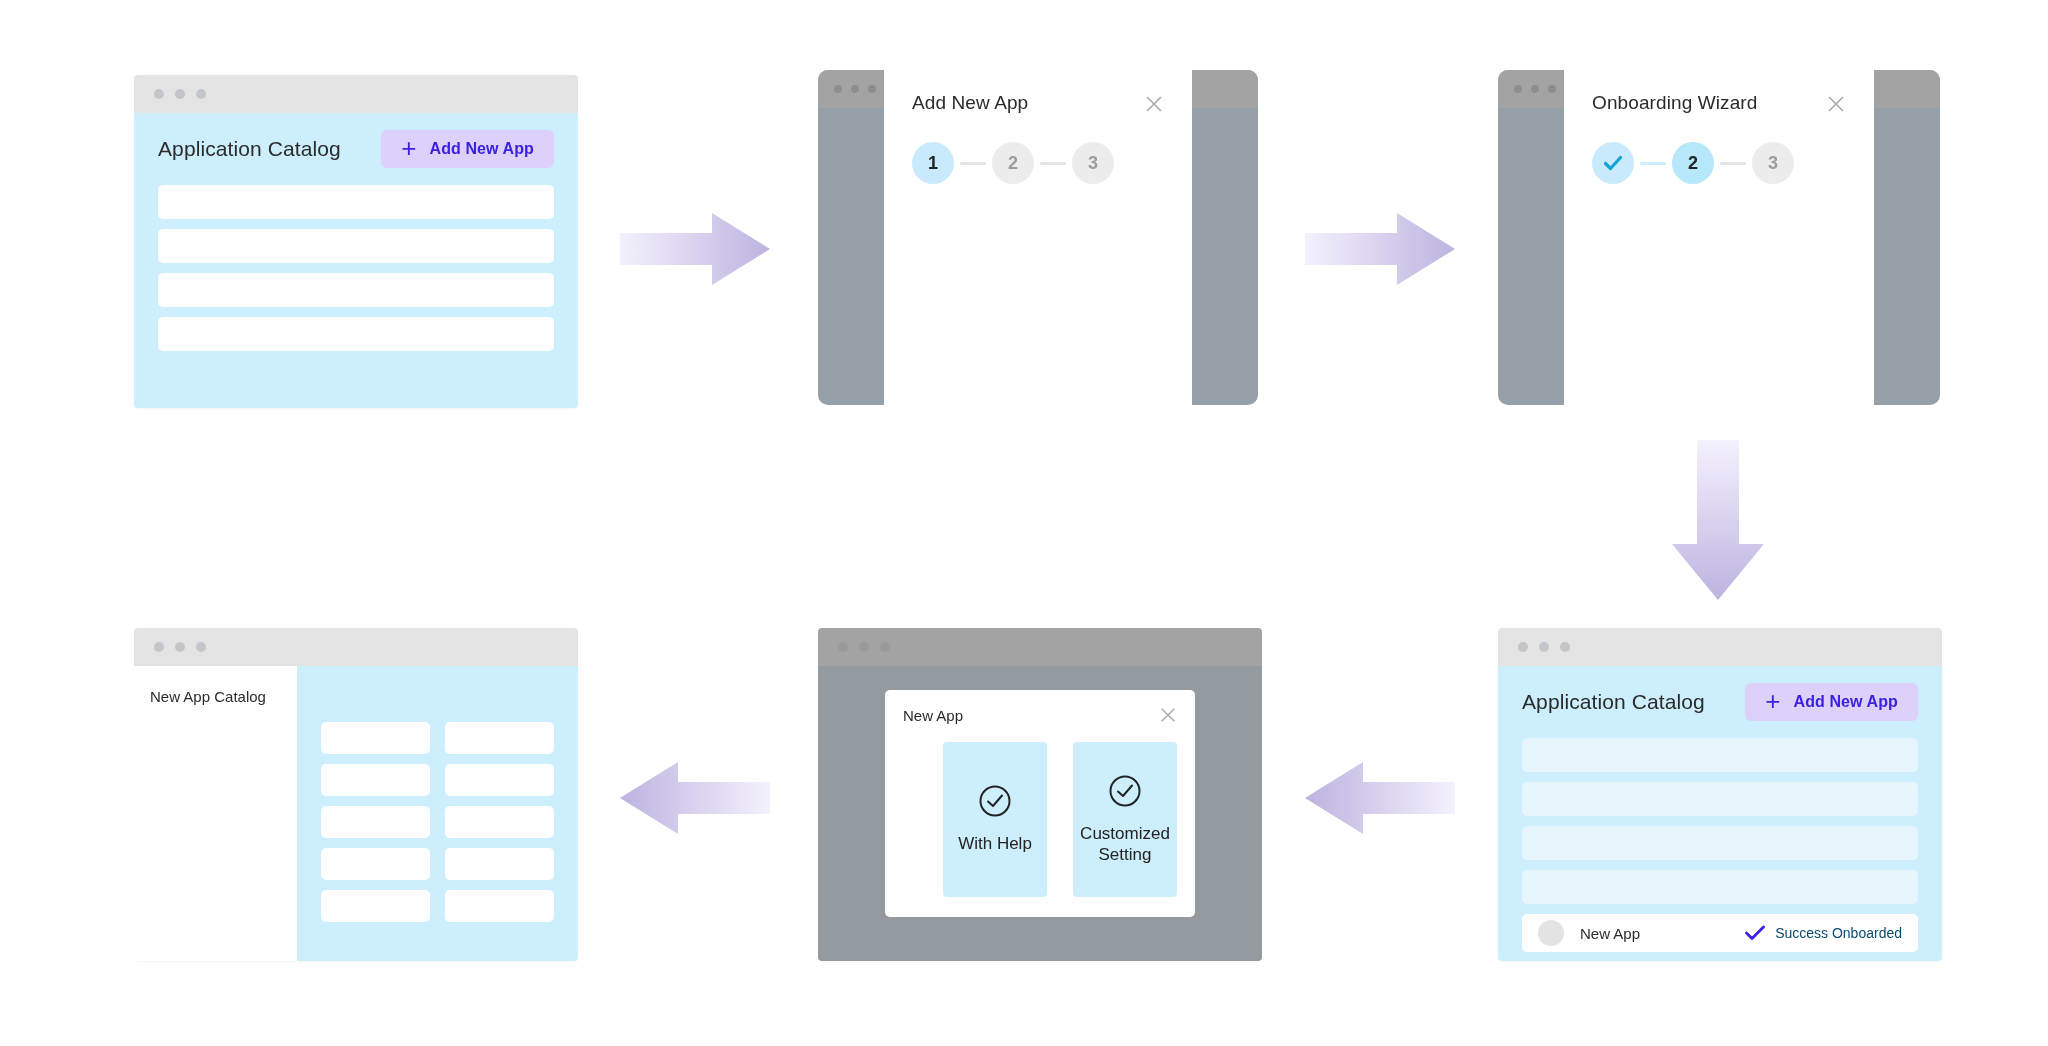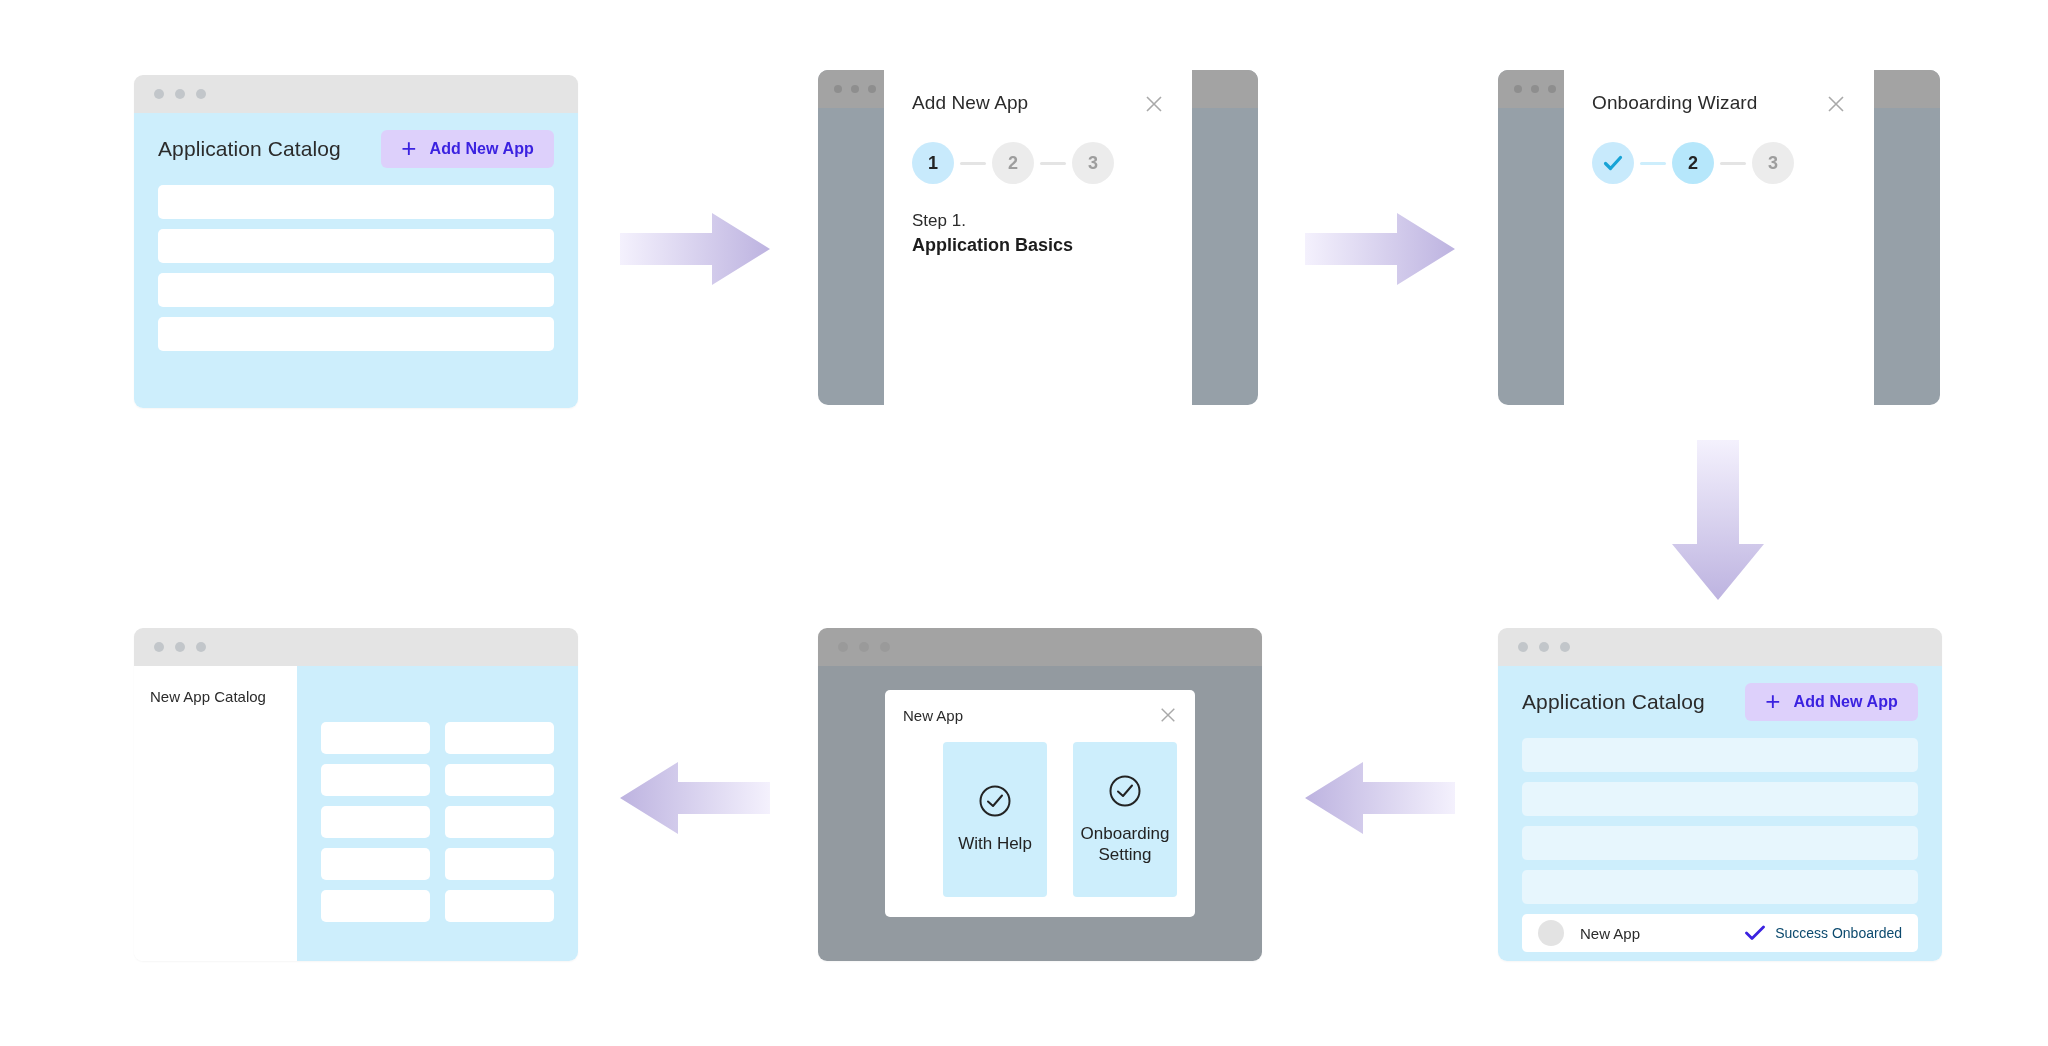--- a/index.html
+++ b/index.html
@@ -19,21 +19,21 @@
   .canvas {
     position: absolute;
     left: 0; top: 0;
     width: 2048px;
     height: 1046px;
   }
 
   
   .win {
     position: absolute;
-    border-radius: 9px;
+    border-radius: 4px;
     overflow: hidden;
     box-shadow: 0 1px 2px rgba(0,0,0,0.04);
   }
   .titlebar {
     height: 38px;
     background: #e4e4e4;
     display: flex;
     align-items: center;
     padding-left: 20px;
     gap: 11px;
@@ -380,24 +380,20 @@
         <svg class="close-x" viewBox="0 0 20 20">
           <path d="M3,3 L17,17 M17,3 L3,17" stroke="#a9a9a9" stroke-width="1.6" fill="none"></path>
         </svg>
       </div>
       <div class="steps">
         <div class="step active-light">1</div>
         <div class="connector"></div>
         <div class="step idle">2</div>
         <div class="connector"></div>
         <div class="step idle">3</div>
-      </div>
-      <div class="step-caption">
-        <div class="step-kicker">Step 1.</div>
-        <div class="step-name">Application Basics</div>
       </div>
     </div>
     <div class="sidebar-gray">
       <div class="bar-top"></div>
     </div>
   </div>
 
   <div class="arrow" style="left:1305px; top:213px; width:150px; height:72px;">
     <svg width="150" height="72" viewBox="0 0 150 72">
       <defs>
@@ -521,21 +517,21 @@
               <circle cx="17" cy="17" r="14.5" stroke="#232323" stroke-width="2" fill="none"></circle>
               <path d="M10,17.5 L15,22 L24,11.5" stroke="#232323" stroke-width="2" fill="none" stroke-linecap="round" stroke-linejoin="round"></path>
             </svg>
             <div class="choice-label">With Help</div>
           </div>
           <div class="choice-card">
             <svg width="34" height="34" viewBox="0 0 34 34">
               <circle cx="17" cy="17" r="14.5" stroke="#232323" stroke-width="2" fill="none"></circle>
               <path d="M10,17.5 L15,22 L24,11.5" stroke="#232323" stroke-width="2" fill="none" stroke-linecap="round" stroke-linejoin="round"></path>
             </svg>
-            <div class="choice-label">Onboarding Setting</div>
+            <div class="choice-label">Customized Setting</div>
           </div>
         </div>
       </div>
     </div>
   </div>
 
   <div class="arrow" style="left:620px; top:762px; width:150px; height:72px;">
     <svg width="150" height="72" viewBox="0 0 150 72">
       <defs>
         <linearGradient id="gradL2" x1="0" y1="0" x2="1" y2="0">

